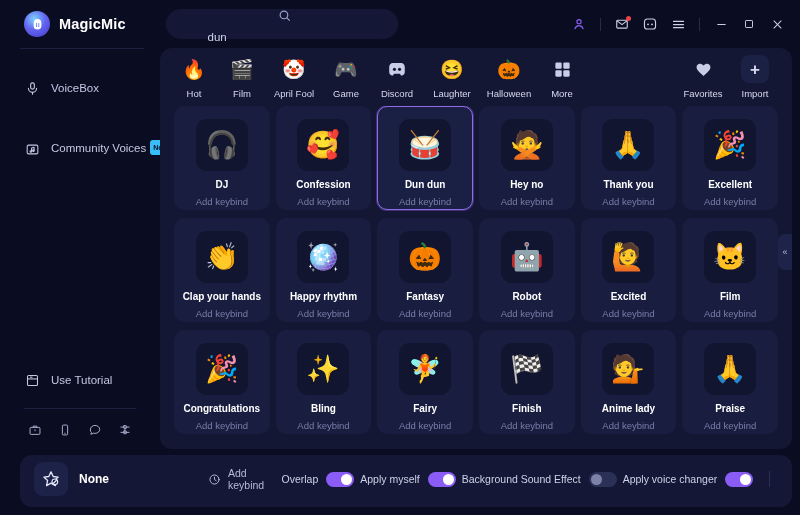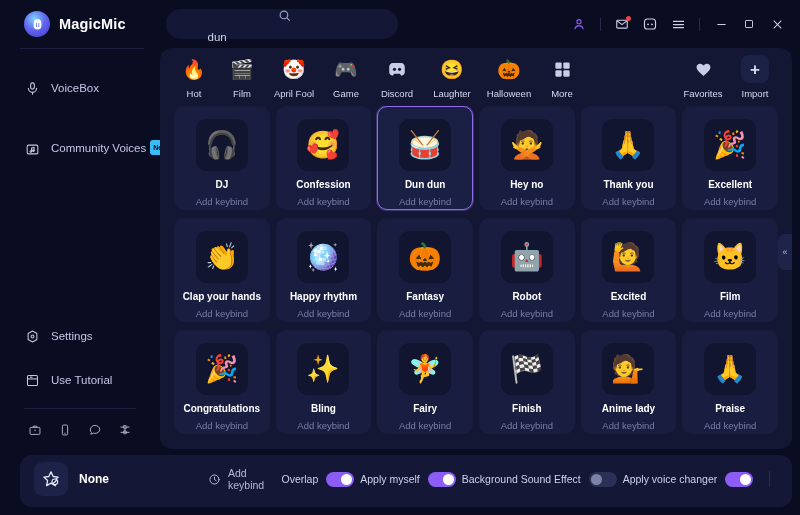--- a/index.html
+++ b/index.html
@@ -484,29 +484,20 @@
               <circle cx="13.3" cy="13.8" r="1.2"></circle>
           </svg>
         </span>
         <span class="nv-label">
           <span>Community Voices</span><span class="new-badge">New</span>
         </span>
       </div>
 
       <div class="sb-flex"></div>
 
-      <div class="nav-item">
-        <span>
-          <svg width="15" height="15" viewBox="0 0 24 24" fill="none" stroke="#c3c7e4" stroke-width="1.7" stroke-linejoin="round">
-            <path d="M12 3.2l7 4v9.6l-7 4-7-4V7.2z"></path>
-              <circle cx="12" cy="12" r="2.3"></circle>
-          </svg>
-        </span>
-        <span class="nv-label">Settings</span>
-      </div>
 
       <div style="height:8px"></div>
 
       <div class="nav-item">
         <span>
           <svg width="15" height="15" viewBox="0 0 24 24" fill="none" stroke="#c3c7e4" stroke-width="1.7" stroke-linejoin="round">
             <rect x="4" y="4" width="16" height="16" rx="1.8"></rect>
               <line x1="4" y1="9.5" x2="20" y2="9.5"></line>
               <line x1="8" y1="6.7" x2="12" y2="6.7"></line>
           </svg>

